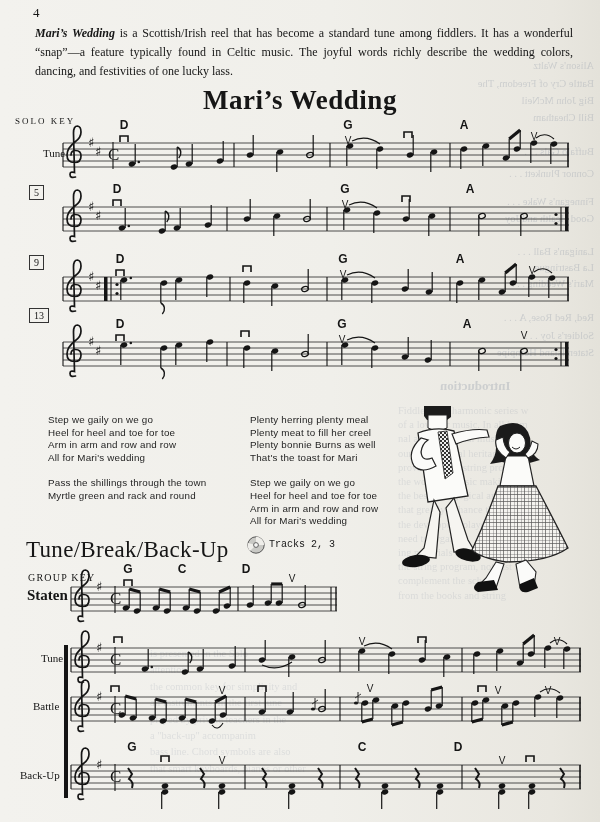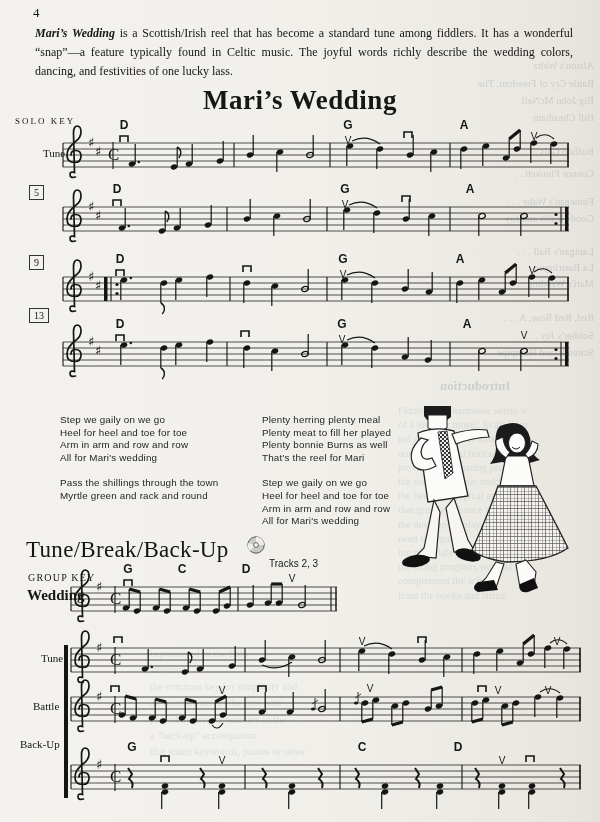--- a/index.html
+++ b/index.html
@@ -1,29 +1,29 @@
 <!DOCTYPE html>
 <html><head>
 <meta charset="utf-8">
 <style>
   html,body{margin:0;padding:0;}
   body{width:600px;height:822px;position:relative;overflow:hidden;
        font-family:"Liberation Serif", serif;color:#161616;
        background:linear-gradient(90deg,#f3f2ee 0%,#f0efea 55%,#e9e7e0 92%,#e4e2da 100%);}
   .abs{position:absolute;}
-  .sans{font-family:Liberation Sans, sans-serif;margin-top:19px;}
+  .sans{font-family:Liberation Mono, monospace;}
   .pagenum{left:33px;top:5px;font-size:13px;}
   .intro{left:35px;top:24px;width:538px;font-size:12px;line-height:19px;text-align:justify;}
   .intro .lead{font-style:italic;font-weight:bold;}
   .title{left:0;top:85px;width:600px;text-align:center;font-size:27px;font-weight:bold;letter-spacing:.5px;}
   .subtitle{left:0;top:116px;width:600px;text-align:left;font-size:9px;letter-spacing:2px;padding-left:15px;}
   .stafflabel{font-size:11px;}
   .mbox{border:1px solid #333;font-size:10px;padding:0 4px;line-height:13px;background:transparent;}
   .lyrics{font-family:"Liberation Sans", sans-serif;font-size:9.8px;line-height:12.6px;color:#242424;letter-spacing:.2px;}
-  .stanza{margin:0 0 13px 16px;}
+  .stanza{margin:0 0 13px 4px;}
   .h2{left:26px;top:537px;font-size:23px;font-weight:normal;letter-spacing:.3px;}
   .groupkey{left:28px;top:572px;font-size:10px;letter-spacing:1.2px;}
   .kickofflabel{left:27px;top:587px;font-size:15px;font-weight:bold;}
   .tracks{left:269px;top:539px;font-size:10px;}
   .bracket{left:64px;top:645px;width:4px;height:153px;background:#141414;}
   .ghost{color:#8e97a6;opacity:.32;filter:blur(.6px);pointer-events:none;}
   .ghost2{color:#8e97a6;opacity:.2;filter:blur(.7px);pointer-events:none;}
   .toc{left:396px;top:56px;width:198px;font-size:10.5px;line-height:16.8px;}
   .toc div{white-space:nowrap;transform:scaleX(-1);}
   .introghost{left:440px;top:378px;font-size:13px;font-weight:bold;transform:scaleX(-1);}
@@ -69,20 +69,21 @@
     <div>complement the schoo</div>
     <div>from the books and string</div>
   </div>
 <div class="abs ghost2 sghost" id="staff-ghost">
     <div>is presented in the Solo</div>
     <div>attention</div>
     <div>the common key for simplicity and</div>
     <div>all instruments. In the first tune</div>
     <div>played by private teachers in the</div>
     <div>a "back-up" accompanim</div>
+    <div>bass line.  Chord symbols are also</div>
     <div>that smart keyboards, pianos or other</div>
   </div>
 
 <div class="abs pagenum content">4</div>
 <div class="abs intro content">
   <span class="lead">Mari’s Wedding</span><span>  is a Scottish/Irish reel that has become a standard tune among fiddlers.  It has a wonderful “snap”—a feature typically found in Celtic music.  The joyful words richly describe the wedding colors, dancing, and festivities of one lucky lass.</span>
 </div>
 <div class="abs title content">Mari’s Wedding</div>
 <div class="abs subtitle content">SOLO KEY</div>
 
@@ -598,23 +599,23 @@
       <div>All for Mari's wedding</div>
     </div>
     <div class="stanza">
       <div>Pass the shillings through the town</div>
       <div>Myrtle green and rack and round</div>
     </div>
   </div>
 <div class="abs lyrics content" style="left:246px;top:414px" id="lyr2">
     <div class="stanza">
       <div>Plenty herring plenty meal</div>
-      <div>Plenty meat to fill her played</div>
+      <div>Plenty meat to fill her creel</div>
       <div>Plenty bonnie Burns as well</div>
-      <div>That's the reel for Mari</div>
+      <div>That's the toast for Mari</div>
     </div>
     <div class="stanza">
       <div>Step we gaily on we go</div>
       <div>Heel for heel and toe for toe</div>
       <div>Arm in arm and row and row</div>
       <div>All for Mari's wedding</div>
     </div>
   </div>
 
 <div class="abs content" style="left:388px;top:400px">
@@ -664,18 +665,18 @@
 <div class="abs content" style="left:246px;top:535px">
   <svg width="20" height="20" viewBox="0 0 20 20">
     <circle cx="10" cy="10" r="8.2" fill="#c9c9c5" stroke="#555" stroke-width="1"></circle>
     <path d="M10 10 L10 1.8 A8.2 8.2 0 0 1 18.2 10 Z" fill="#efeeea"></path>
     <path d="M10 10 L4 16 A8.2 8.2 0 0 1 2 8 Z" fill="#efeeea"></path>
     <circle cx="10" cy="10" r="2.4" fill="#f6f6f4" stroke="#555" stroke-width="0.9"></circle>
   </svg>
 </div>
 <div class="abs tracks sans content">Tracks 2, 3</div>
 <div class="abs groupkey content">GROUP KEY</div>
-<div class="abs kickofflabel content">Wedding</div>
+<div class="abs kickofflabel content">Staten</div>
 
 <div class="abs bracket content"></div>
 <div class="abs stafflabel content" style="left:41px;top:652px">Tune</div>
 <div class="abs stafflabel content" style="left:33px;top:700px">Battle</div>
-<div class="abs stafflabel content" style="left:20px;top:738px">Back-Up</div>
+<div class="abs stafflabel content" style="left:20px;top:769px">Back-Up</div>
 
 </body></html>

